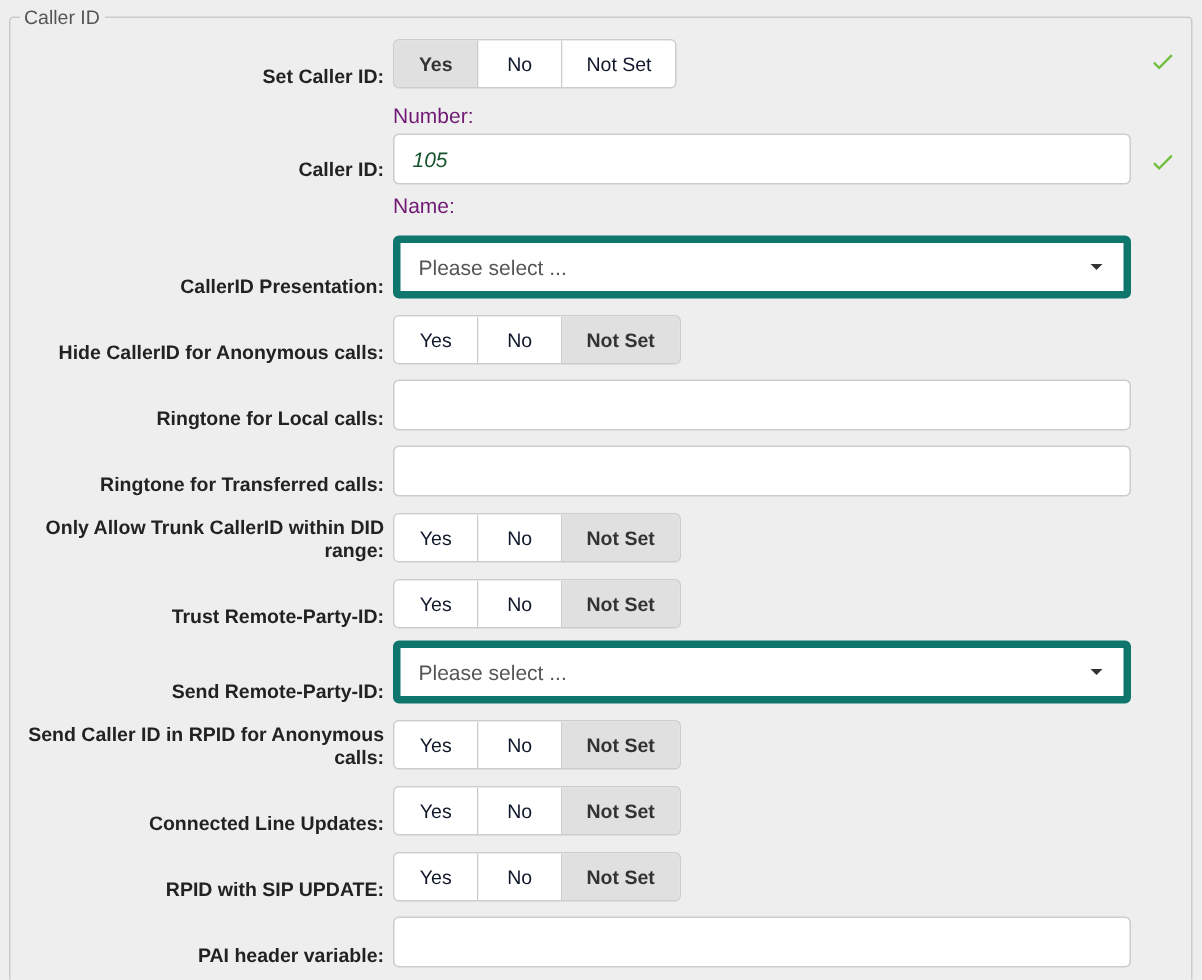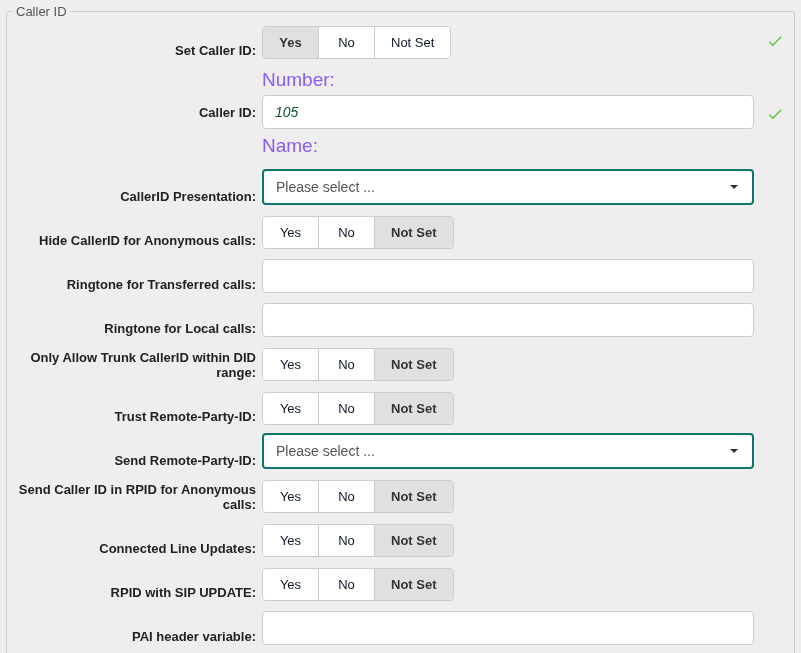--- a/index.html
+++ b/index.html
@@ -75,39 +75,39 @@
     font-family: inherit;
     margin: 0;
   }
   .btn-group button:last-child { border-right: none; }
   .btn-group button.active {
     background: #e0e0e0;
     color: #333;
     font-weight: 700;
   }
   .sublabel {
-    font-size: 19px;
-    color: #8b5cf6;
+    font-size: 14px;
+    color: #701a75;
     margin: 2px 0 4px 0;
   }
   input[type=text].form-input {
     width: 100%;
     border: 1px solid #ccc;
     border-radius: 4px;
     background: #fff;
     padding: 8px 12px;
     font-size: 14px;
     font-family: inherit;
     color: #14532d;
     font-style: italic;
   }
   input[type=text].form-input::placeholder { color: #aaa; }
   .dropdown {
     width: 100%;
-    border: 2px solid #0f766e;
+    border: 5px solid #0f766e;
     border-radius: 4px;
     background: #fff;
     padding: 8px 28px 8px 12px;
     font-size: 14px;
     color: #555;
     position: relative;
     cursor: pointer;
   }
   .dropdown .caret {
     position: absolute;
@@ -171,28 +171,28 @@
     <div class="control-col">
       <div class="btn-group">
         <button>Yes</button>
         <button>No</button>
         <button class="active">Not Set</button>
       </div>
     </div>
   </div>
 
   <div class="row">
+    <div class="label-col">Ringtone for Local calls:</div>
+    <div class="control-col">
+      <input type="text" class="form-input" value="" style="">
+    </div>
+  </div>
+
+  <div class="row">
     <div class="label-col">Ringtone for Transferred calls:</div>
-    <div class="control-col">
-      <input type="text" class="form-input" value="" style="">
-    </div>
-  </div>
-
-  <div class="row">
-    <div class="label-col">Ringtone for Local calls:</div>
     <div class="control-col">
       <input type="text" class="form-input" value="" style="">
     </div>
   </div>
 
   <div class="row">
     <div class="label-col">Only Allow Trunk CallerID within DID range:</div>
     <div class="control-col">
       <div class="btn-group">
         <button>Yes</button>

